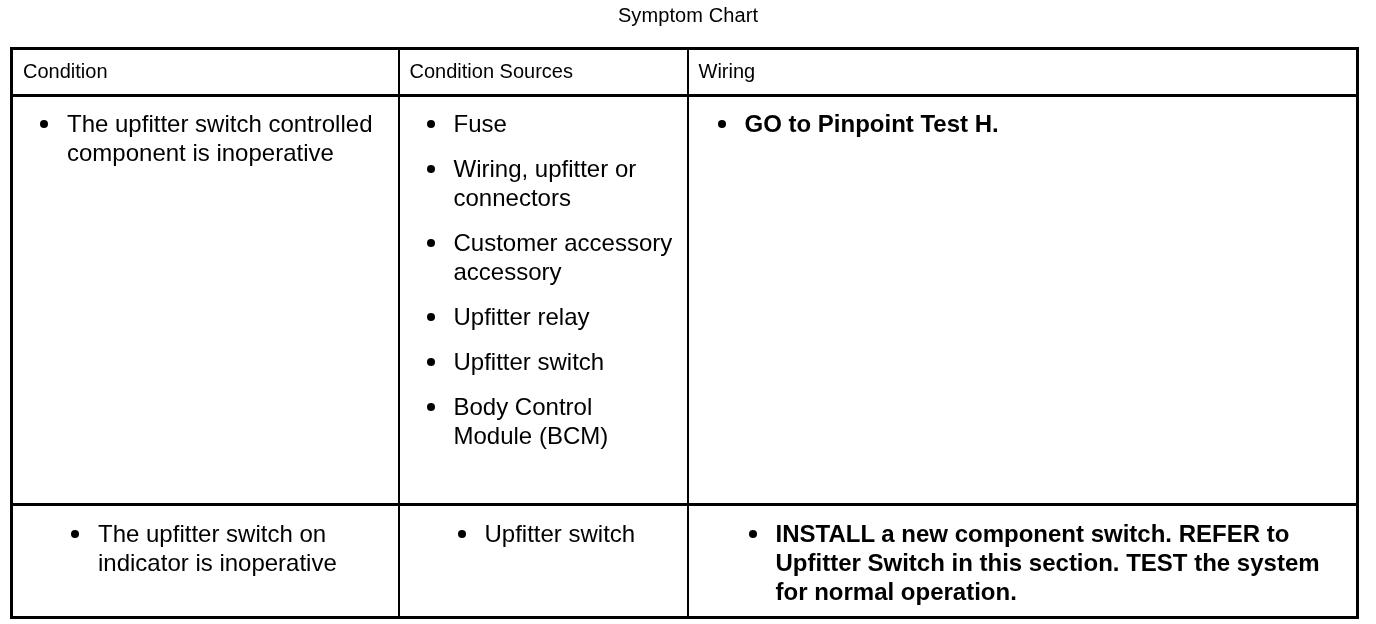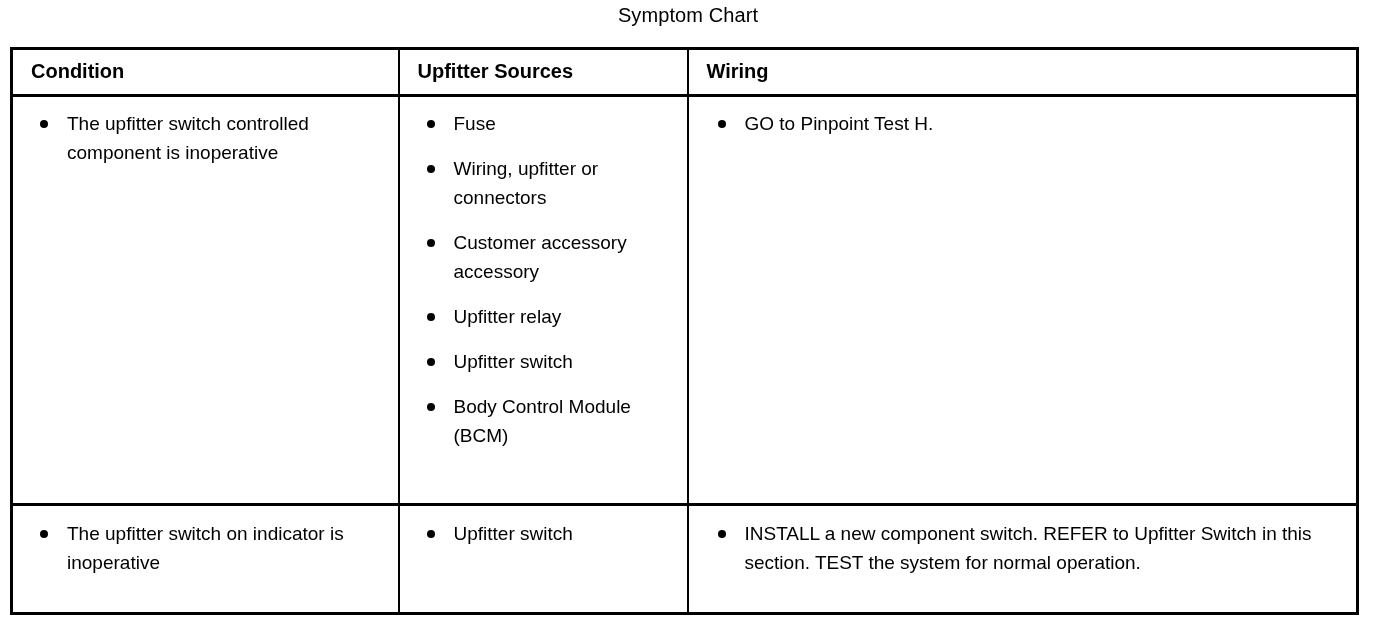--- a/index.html
+++ b/index.html
@@ -56,22 +56,22 @@
     background: #fff;
   }
 
   .symptom-table thead th {
     height: 44px;
     border-bottom-width: 3px;
   }
   .hdr-label {
     display: block;
     font-size: 20px;
-    font-weight: bold;
-    padding: 9px 0 0 18px;
+    font-weight: normal;
+    padding: 9px 0 0 10px;
     text-align: left;
     line-height: 24px;
   }
 
   .row-1 td { height: 406px; }
   .row-2 td { height: 106px; }
 
   
   .row-2 td { border-top-width: 3px; }
 
@@ -80,64 +80,64 @@
     list-style: none;
     margin: 0;
     padding: 12px 14px 10px 26px;
   }
   ul.blist.col3 {
     padding-left: 28px;
     padding-right: 24px;
   }
   ul.blist li {
     position: relative;
-    font-size: 19px;
+    font-size: 24px;
     line-height: 29px;
     margin: 0 0 16px 0;
     padding-left: 28px;
   }
   ul.blist li:last-child { margin-bottom: 0; }
   ul.blist li::before {
     content: "";
     position: absolute;
     left: 1px;
     top: 11px;
     width: 8px;
     height: 8px;
     border-radius: 50%;
     background: #000;
   }
 
   
   ul.blist.col1 li { margin-bottom: 0; }
-  ul.blist.col3 li { margin-bottom: 0; }
+  ul.blist.col3 li { margin-bottom: 0; font-weight: bold; }
 
   
-  .row-2 ul.blist { padding-top: 13px; }
+  .row-2 ul.blist { padding-top: 13px; margin-left: 31px; }
 </style>
 </head>
 <body>
 
 <div class="page">
 
   <div class="chart-title">Symptom Chart</div>
 
   <table class="symptom-table">
     <colgroup>
       <col class="c1">
       <col class="c2">
       <col class="c3">
     </colgroup>
     <thead>
       <tr>
         <th>
           <span class="hdr-label">Condition</span>
         </th>
         <th>
-          <span class="hdr-label">Upfitter Sources</span>
+          <span class="hdr-label">Condition Sources</span>
         </th>
         <th>
           <span class="hdr-label">Wiring</span>
         </th>
       </tr>
     </thead>
     <tbody>
 
       <tr class="row-1">
         <td>

